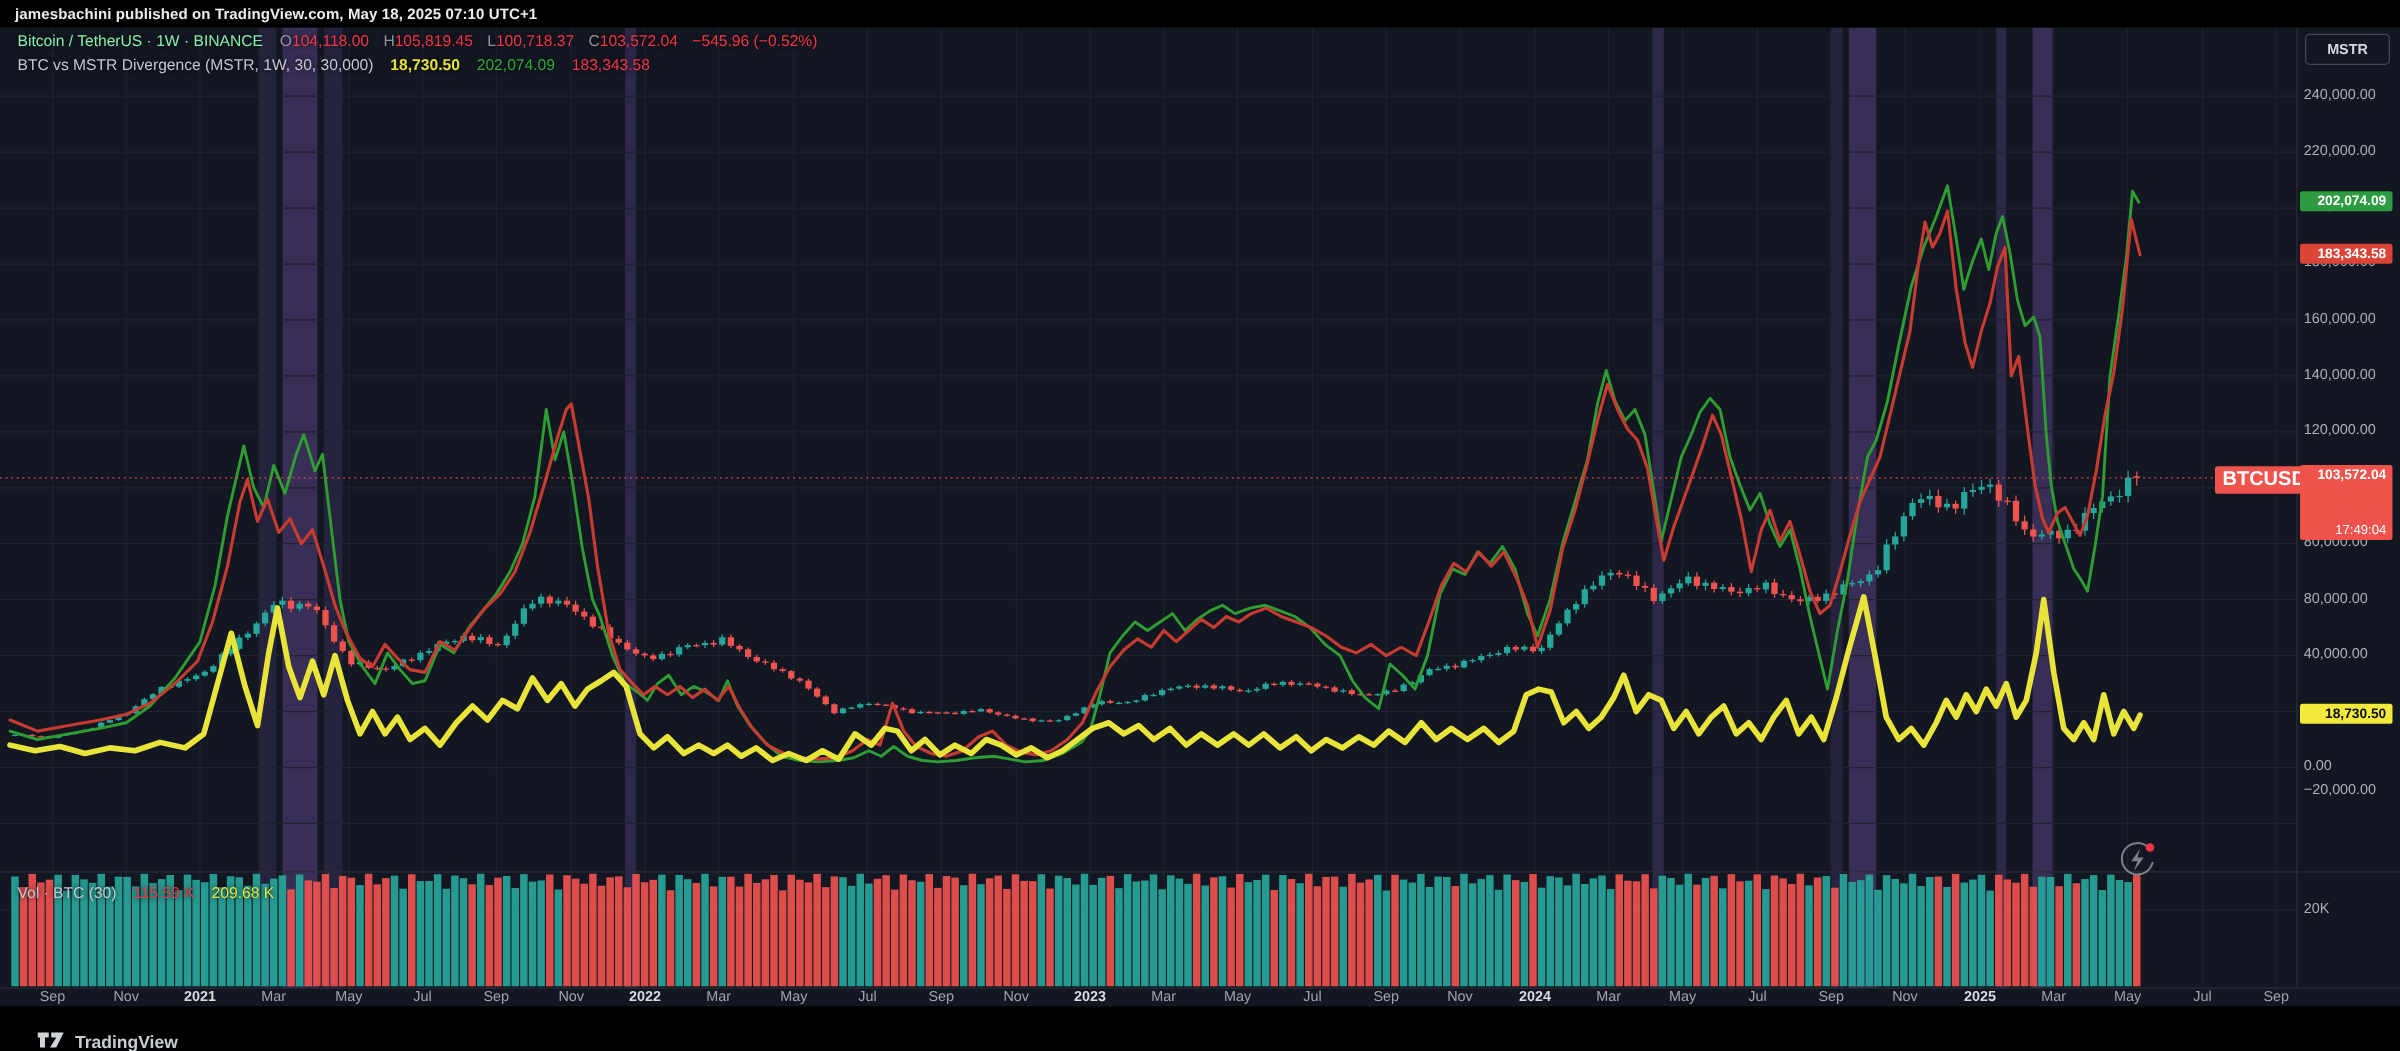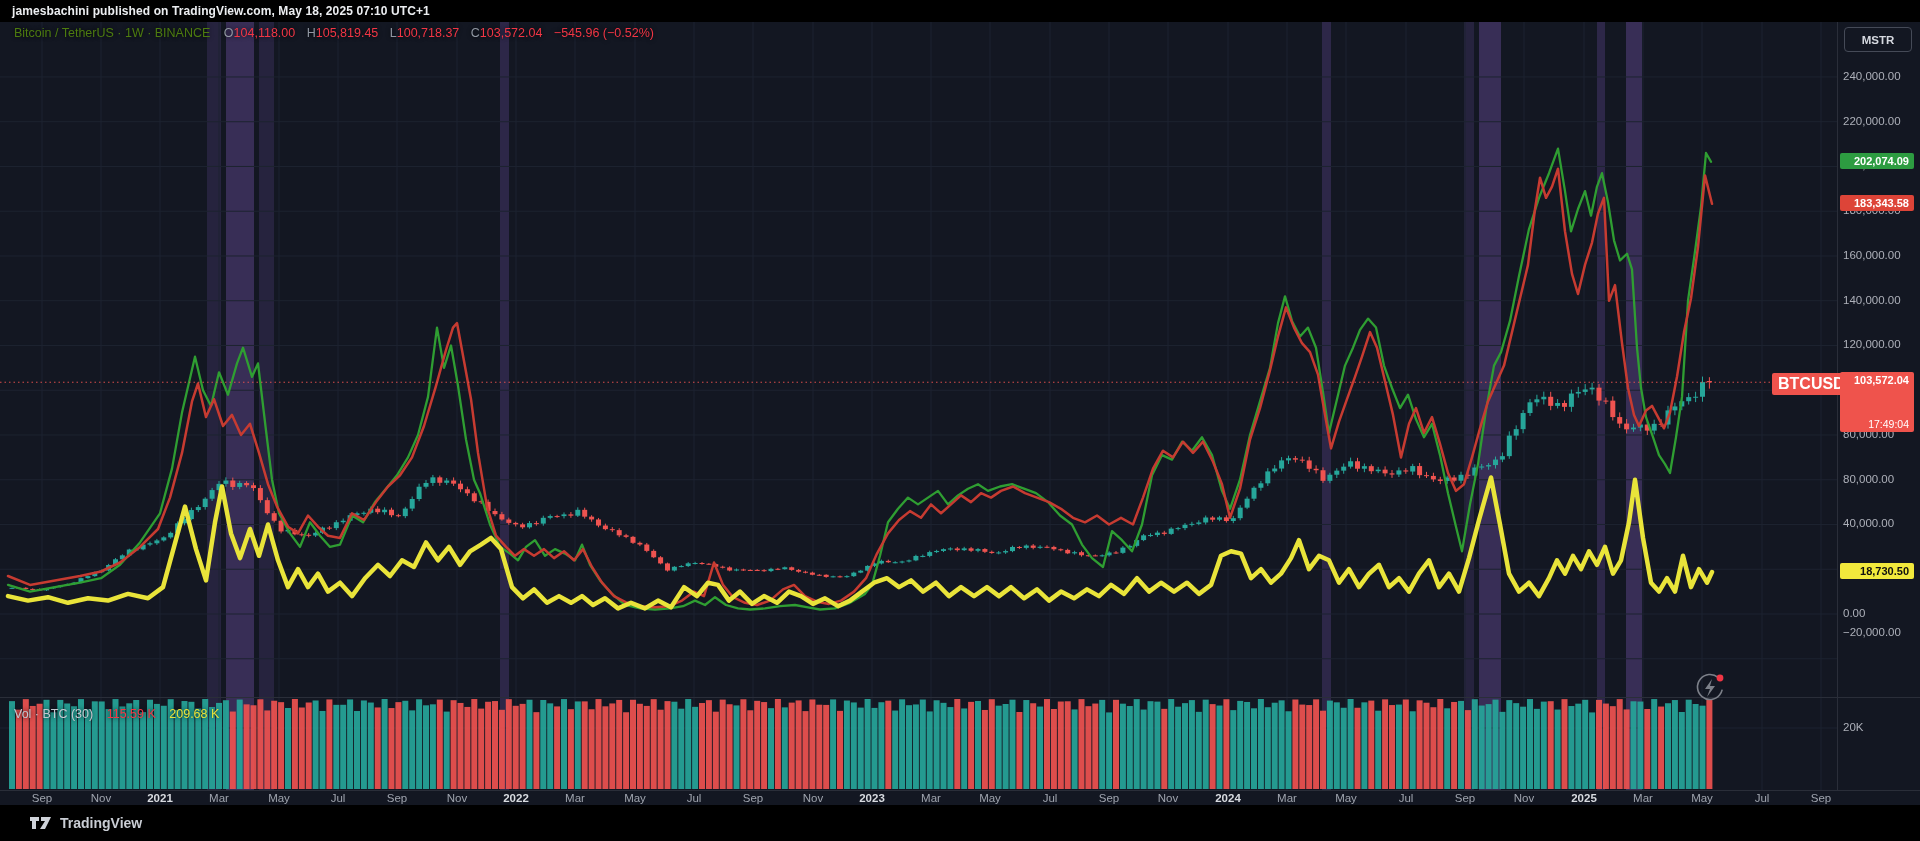--- a/index.html
+++ b/index.html
@@ -7,26 +7,26 @@
        font-family:"Liberation Sans", sans-serif;}
   #stage{position:absolute;inset:0;background:#131722;}
   #chart-svg{position:absolute;left:0;top:0;}
   .overlay{position:absolute;z-index:5;}
   
   #topbar{position:absolute;left:0;top:0;width:1920px;height:22px;background:#000;
           z-index:8;display:flex;align-items:center;}
   #topbar span{color:#eceef1;font-size:12px;font-weight:bold;margin-left:12px;letter-spacing:.1px;}
   
   #footer{position:absolute;left:0;top:805px;width:1920px;height:36px;background:#000;z-index:8;
-          display:flex;align-items:center;}
+          display:flex;align-items:flex-end;}
   #footer .brand{color:#c9cdd4;font-size:14px;font-weight:bold;margin-left:8px;}
   #footer svg{margin-left:30px;}
   
   #legend{left:14px;top:26px;font-size:12.5px;line-height:15.5px;white-space:nowrap;}
-  .lg-title{color:#4d7c0f;}
+  .lg-title{color:#86efac;}
   .lg-dim{color:#9198a3;}
   .lg-red{color:#f23645;}
   .lg-green{color:#2faa37;}
   .lg-yellow{color:#e7e33b;}
   .lg-row{margin-bottom:3px;text-shadow:0 0 4px rgba(0,0,0,.8);}
   #vol-legend{left:14px;top:707px;font-size:12.5px;white-space:nowrap;text-shadow:0 0 4px rgba(0,0,0,.8);}
   
   #usdt-btn{left:1844px;top:27px;width:66px;height:23px;border:1px solid #454a57;border-radius:4px;
             color:#d6d9e0;font-size:11.5px;font-weight:bold;display:flex;align-items:center;justify-content:center;
             background:#131722;}
@@ -852,20 +852,26 @@
 
   <div id="legend" class="overlay">
     <div class="lg-row">
       <span class="lg-title">Bitcoin / TetherUS · 1W · BINANCE</span>
       <span class="lg-dim" style="margin-left:10px;">O</span><span class="lg-red">104,118.00</span>
       <span class="lg-dim" style="margin-left:8px;">H</span><span class="lg-red">105,819.45</span>
       <span class="lg-dim" style="margin-left:8px;">L</span><span class="lg-red">100,718.37</span>
       <span class="lg-dim" style="margin-left:8px;">C</span><span class="lg-red">103,572.04</span>
       <span class="lg-red" style="margin-left:8px;">−545.96 (−0.52%)</span>
     </div>
+    <div class="lg-row">
+      <span style="color:#c3c7cf">BTC vs MSTR Divergence (MSTR, 1W, 30, 30,000)</span>
+      <span class="lg-yellow" style="margin-left:10px;font-weight:bold;">18,730.50</span>
+      <span class="lg-green" style="margin-left:10px;">202,074.09</span>
+      <span class="lg-red" style="margin-left:10px;">183,343.58</span>
+    </div>
   </div>
 
   <div id="vol-legend" class="overlay">
     <span style="color:#c3c7cf">Vol · BTC (30)</span>
     <span class="lg-red" style="margin-left:10px;">115.59 K</span>
     <span class="lg-yellow" style="margin-left:10px;">209.68 K</span>
   </div>
 
   <div id="usdt-btn" class="overlay">MSTR</div>
 

